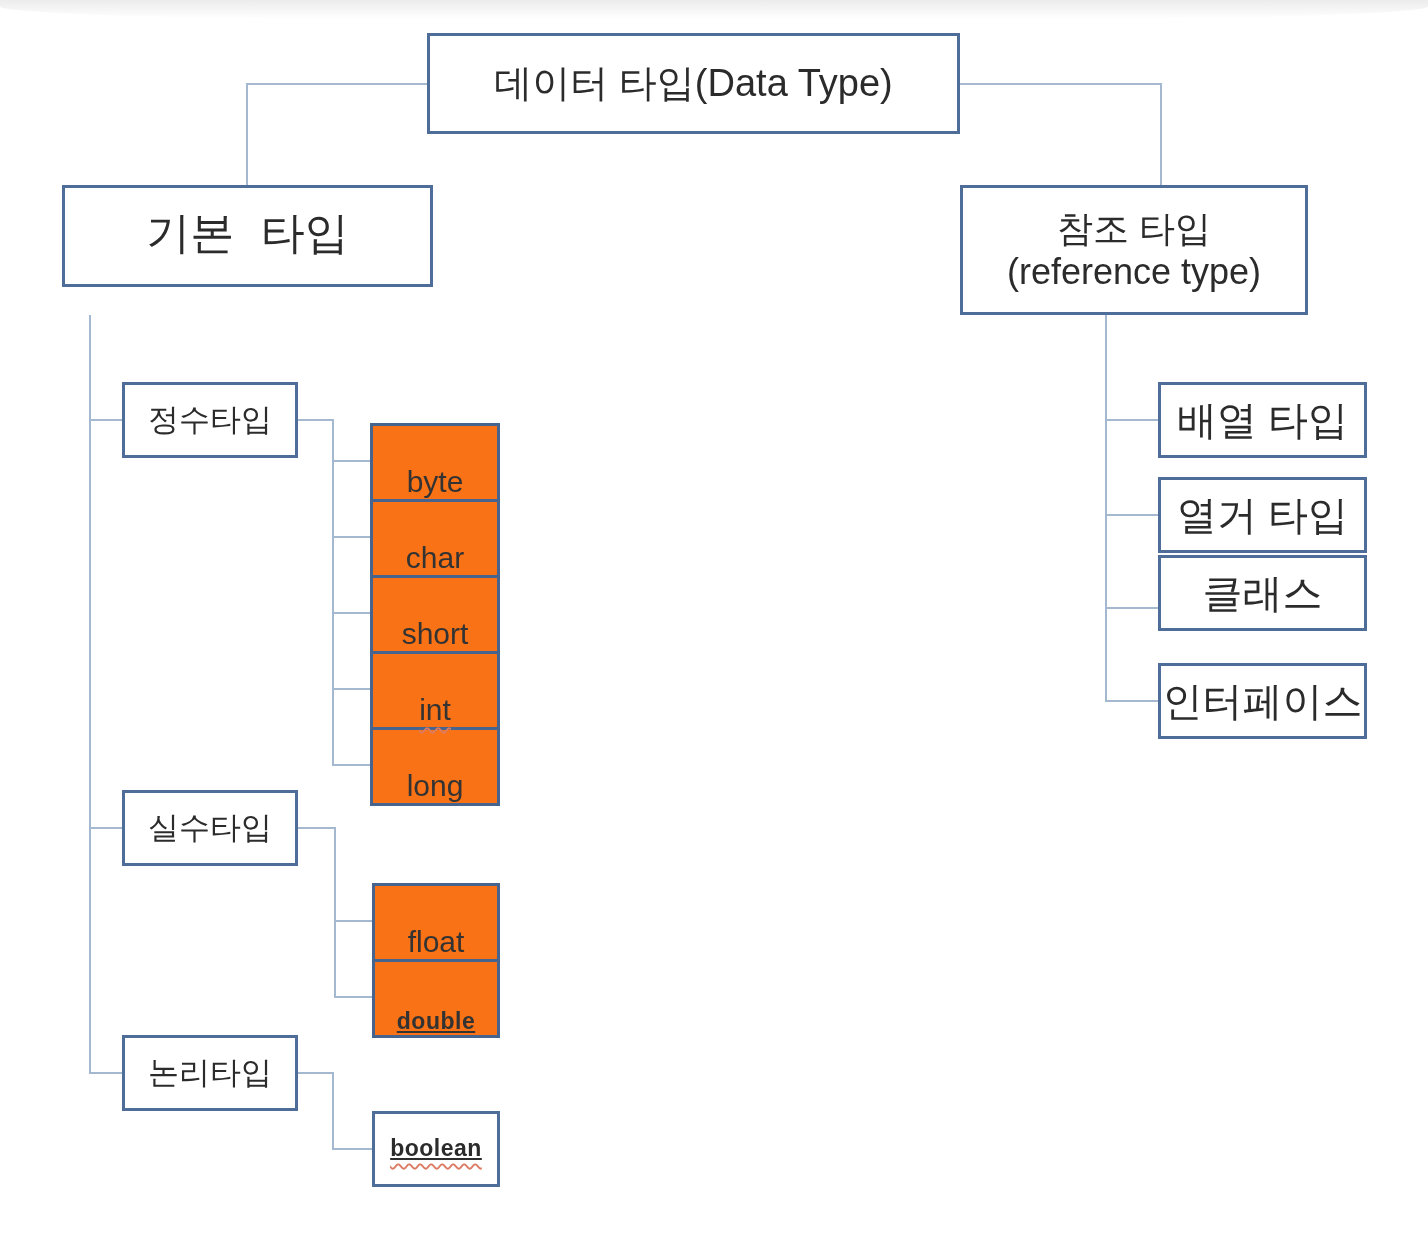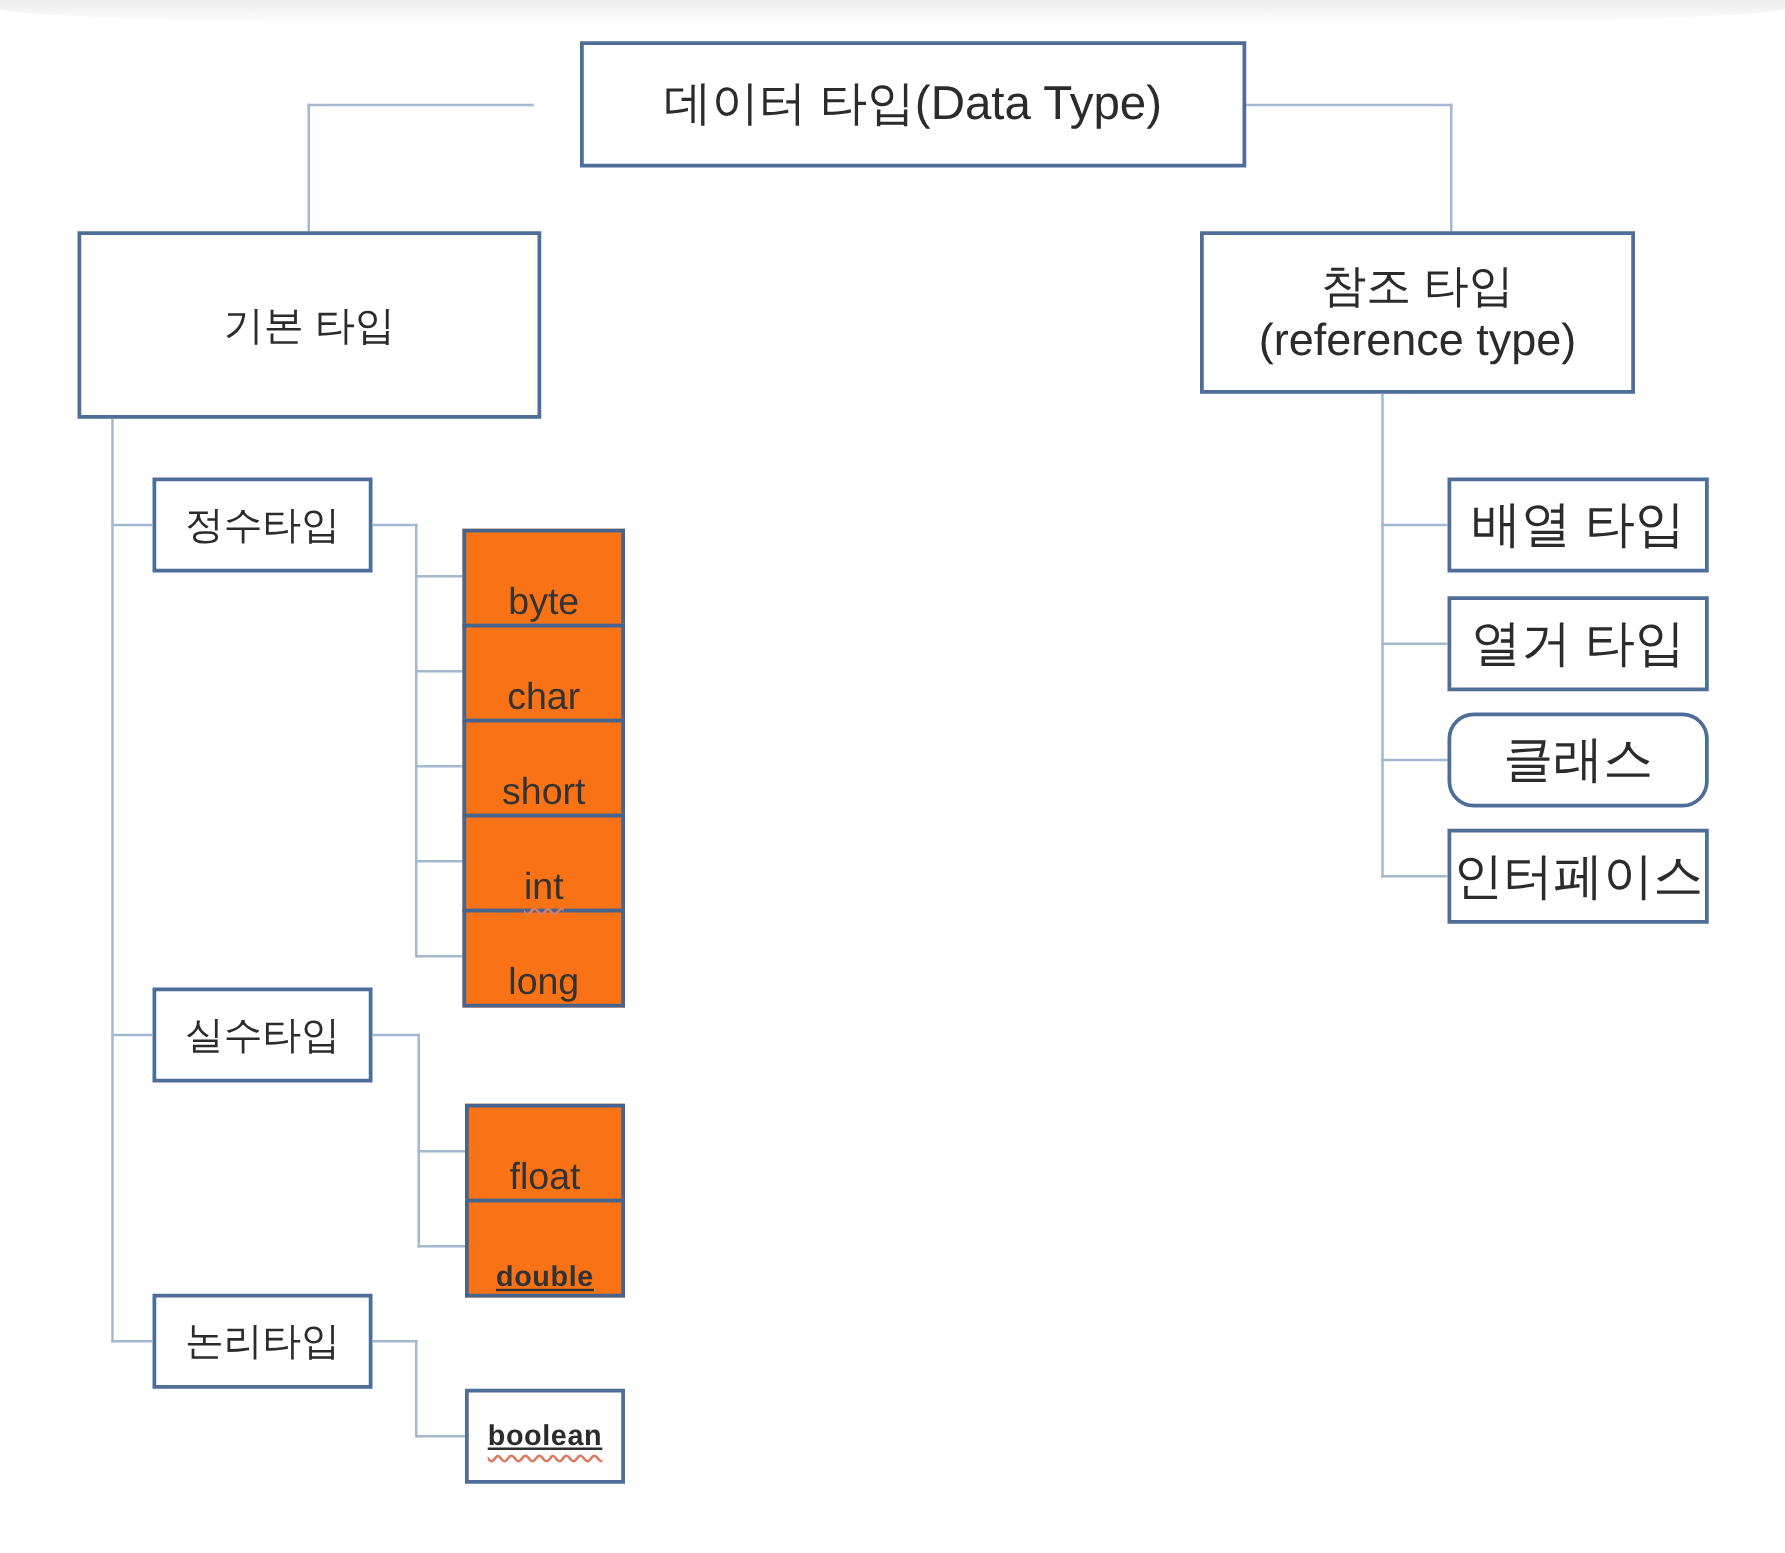--- a/index.html
+++ b/index.html
@@ -32,22 +32,22 @@
     justify-content: center;
     text-align: center;
     line-height: 1.2;
   }
 
   .line {
     position: absolute;
     background: #a4b8d0;
   }
 
-  .root-box      { left: 427px; top: 33px;  width: 533px; height: 101px; font-size: 38px; margin-left: 37px; }
-  .primitive-box { left: 62px;  top: 185px; width: 371px; height: 150px; font-size: 32px; }
+  .root-box      { left: 427px; top: 33px;  width: 533px; height: 101px; font-size: 38px; }
+  .primitive-box { left: 62px;  top: 185px; width: 371px; height: 102px; font-size: 44px; font-family: Liberation Mono, monospace; }
   .reference-box { left: 960px; top: 185px; width: 348px; height: 130px; font-size: 36px; }
 
   .group-box { width: 176px; height: 76px; font-size: 31px; left: 122px; }
   .g-integer { top: 382px; }
   .g-float   { top: 790px; }
   .g-logic   { top: 1035px; }
 
   .stack { position: absolute; }
   .stack-integer { left: 370px; top: 423px; width: 130px; }
   .stack-float   { left: 372px; top: 883px; width: 128px; }
@@ -65,21 +65,21 @@
   }
   .tbox + .tbox { margin-top: -3px; }
 
   .bool-box { left: 372px; top: 1111px; width: 128px; height: 76px; font-size: 23px; }
 
   .small-bold { font-size: 23px; font-weight: 700; letter-spacing: 0.5px; text-decoration: underline; }
 
   .ref-item { left: 1158px; width: 209px; height: 76px; font-size: 40px; }
   .r-array     { top: 382px; }
   .r-enum      { top: 477px; }
-  .r-class     { top: 570px; border-radius: 21px; }
+  .r-class     { top: 555px; }
   .r-interface { top: 663px; }
 
   .misspell {
     text-decoration-line: underline;
     text-decoration-style: wavy;
     text-decoration-color: #dd7a62;
     text-decoration-thickness: 2px;
     text-underline-offset: 7px;
   }
 

